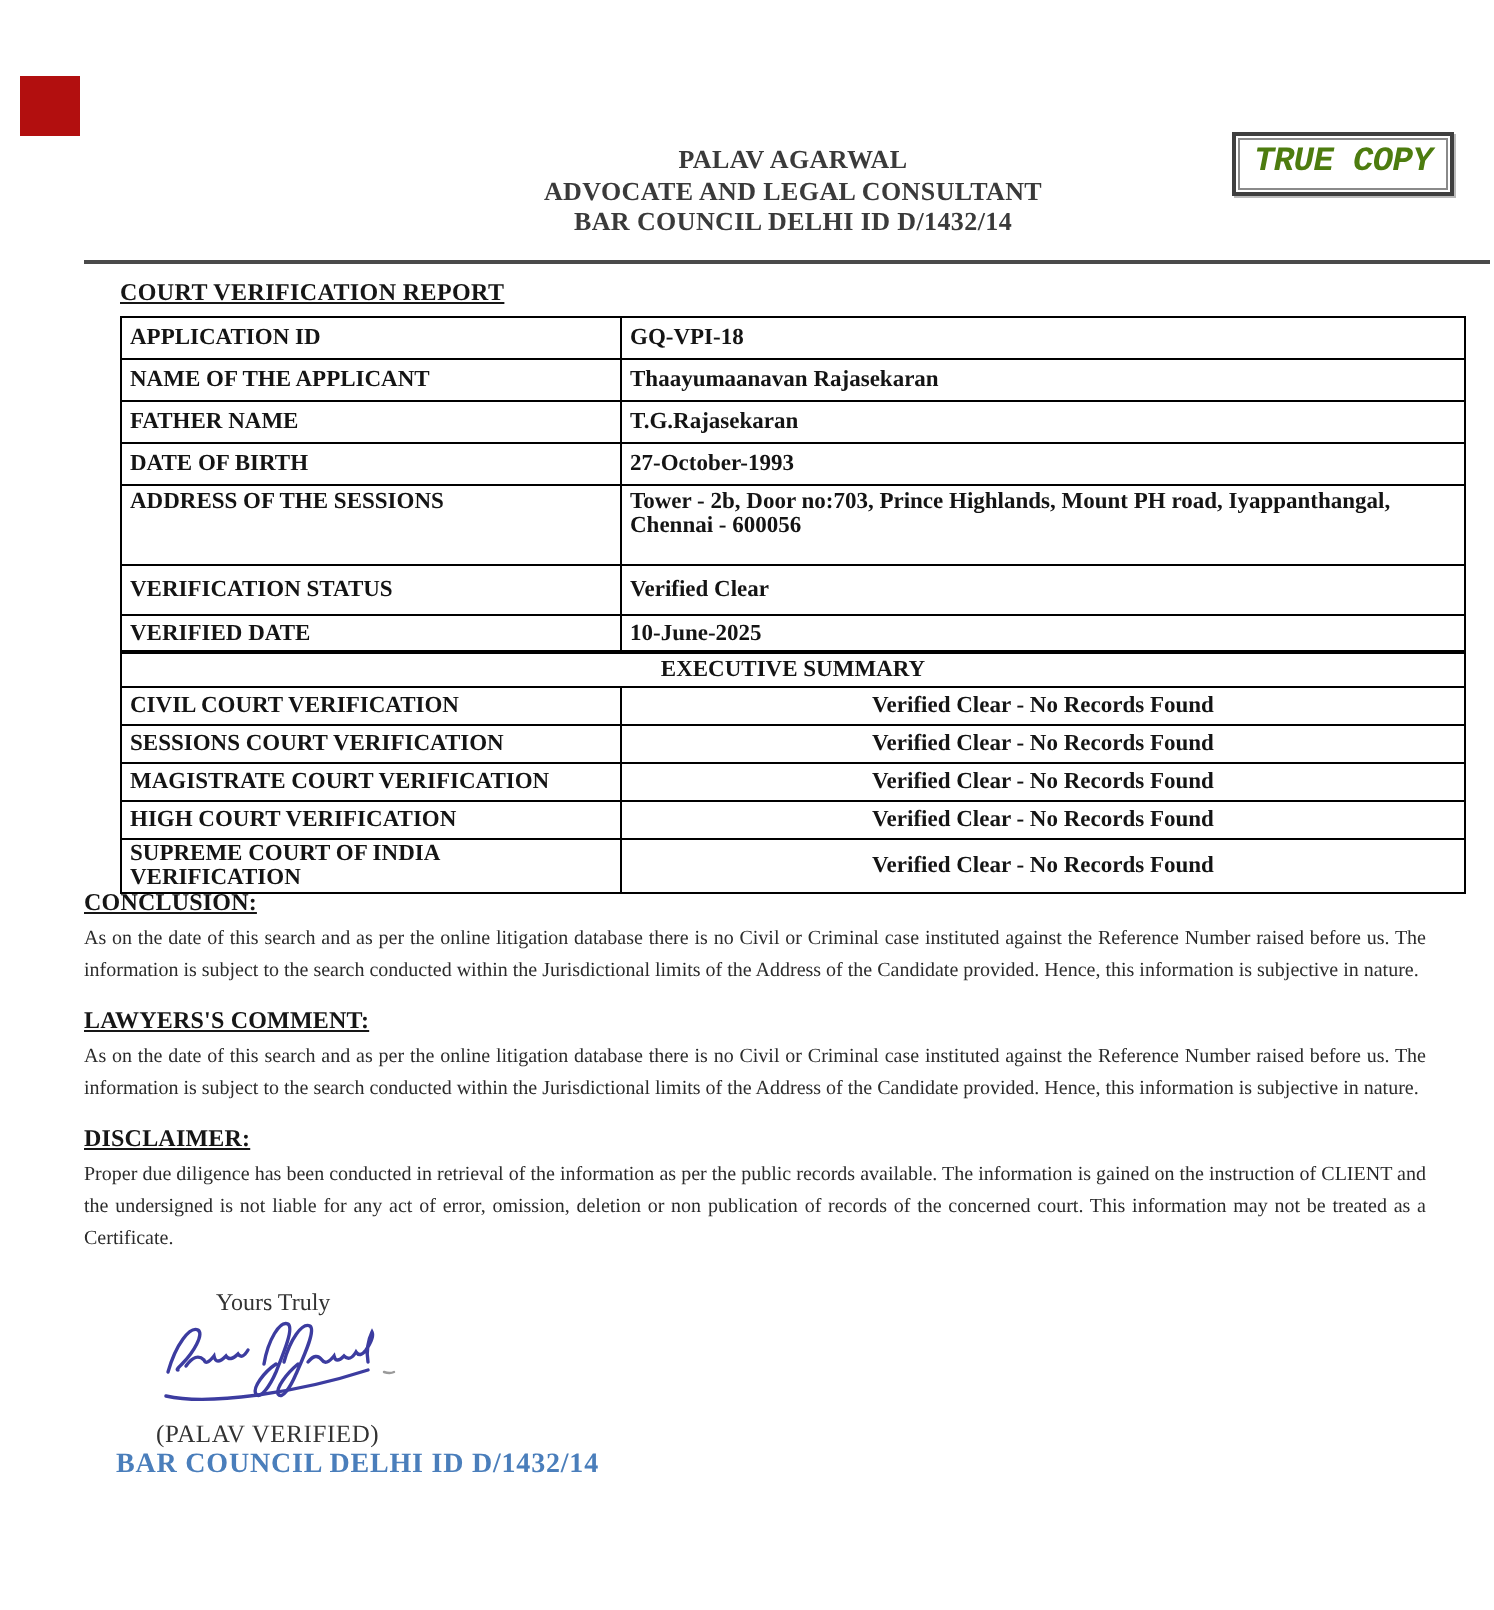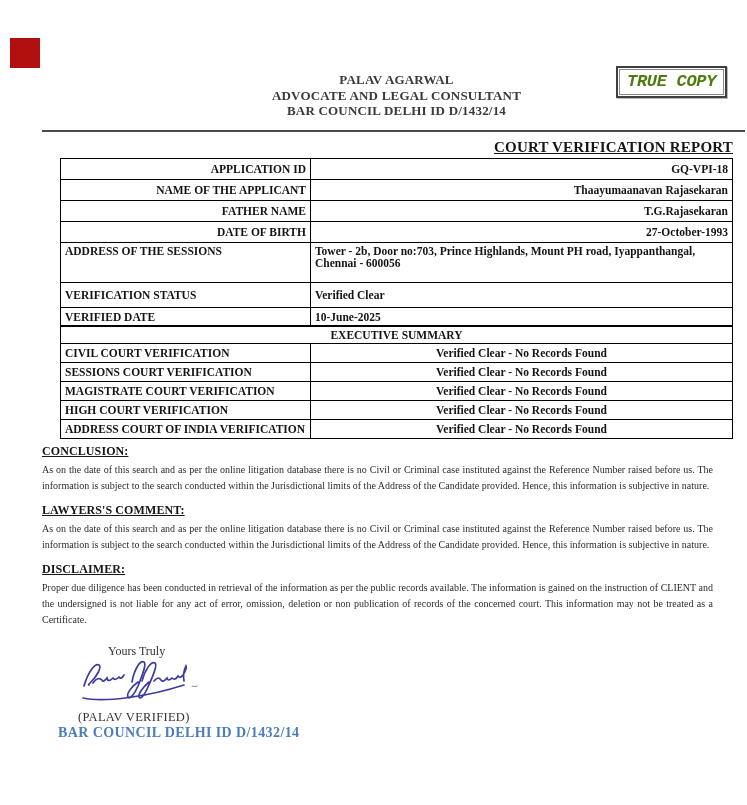--- a/index.html
+++ b/index.html
@@ -34,30 +34,30 @@
     letter-spacing:-0.3px; color:#4d7c0f; white-space:nowrap;
   }
 
   .top-rule {
     position:absolute; left:42px; top:130px; width:703px; height:2px;
     background:#4a4a4a;
   }
 
   .report-title {
     position:absolute; left:60px; top:139px; width:673px;
-    text-align:right; font-weight:bold; font-size:15px;
+    text-align:left; font-weight:bold; font-size:12px;
     text-decoration:underline; color:#161616; letter-spacing:0.2px;
   }
 
   table.doc { border-collapse:collapse; position:absolute; left:60px; width:673px; background:#fff; }
   table.doc td, table.doc th { border:1px solid #000; font-size:11.5px; font-weight:bold; color:#141414; }
   #details-table { top:158px; }
   #details-table td { padding:1px 4px 1px 4px; vertical-align:middle; }
   #details-table td.label { width:250px; }
-  .r21 { height:21px;text-align:right; }
+  .r21 { height:21px; }
   .r-addr { height:40px; }
   .r-addr td { vertical-align:top !important; padding-top:2px !important; }
   .r25 { height:25px; }
   .r18 { height:18px; }
 
   #summary-table { top:326px; }
   #summary-table th.span-head { height:17px; text-align:center; font-size:11.5px; }
   #summary-table td { padding:1px 4px; height:19px; }
   #summary-table td.label { width:250px; }
   #summary-table td.val { text-align:center; }
@@ -158,21 +158,21 @@
   </tr>
   <tr>
     <td class="label">MAGISTRATE COURT VERIFICATION</td>
     <td class="val">Verified Clear - No Records Found</td>
   </tr>
   <tr>
     <td class="label">HIGH COURT VERIFICATION</td>
     <td class="val">Verified Clear - No Records Found</td>
   </tr>
   <tr>
-    <td class="label">ADDRESS COURT OF INDIA VERIFICATION</td>
+    <td class="label">SUPREME COURT OF INDIA VERIFICATION</td>
     <td class="val">Verified Clear - No Records Found</td>
   </tr>
 </tbody>
   </table>
 
 <div class="sections">
   <div class="section">
     <div class="section-heading">CONCLUSION:</div>
     <div class="section-body">As on the date of this search and as per the online litigation database there is no Civil or Criminal case instituted against the Reference Number raised before us. The information is subject to the search conducted within the Jurisdictional limits of the Address of the Candidate provided. Hence, this information is subjective in nature.</div>
   </div>

